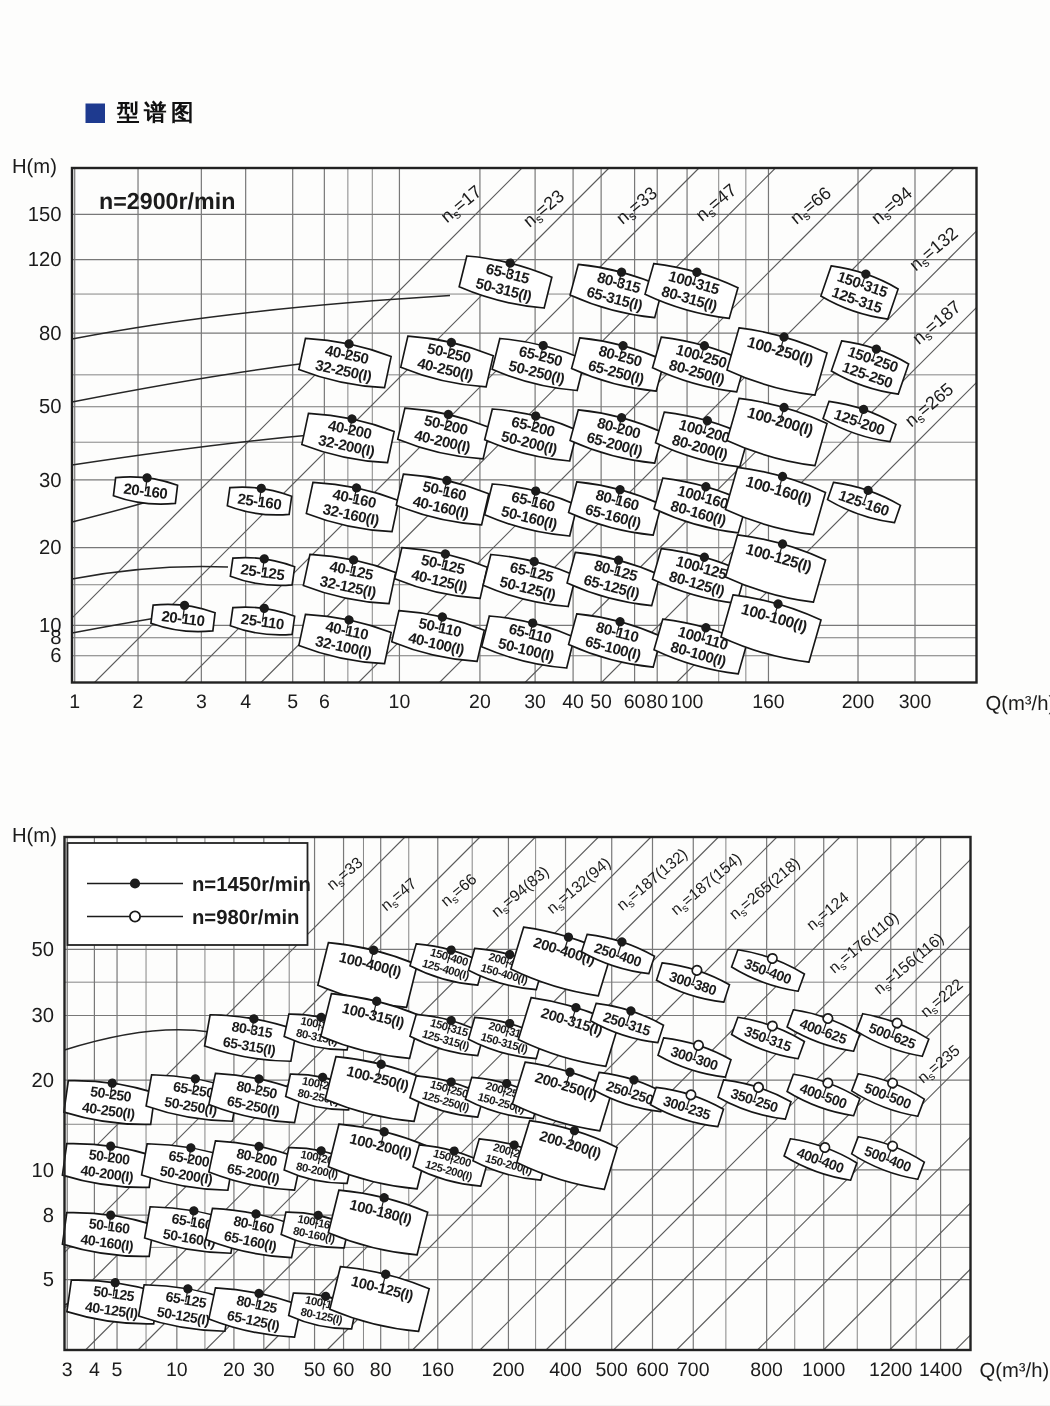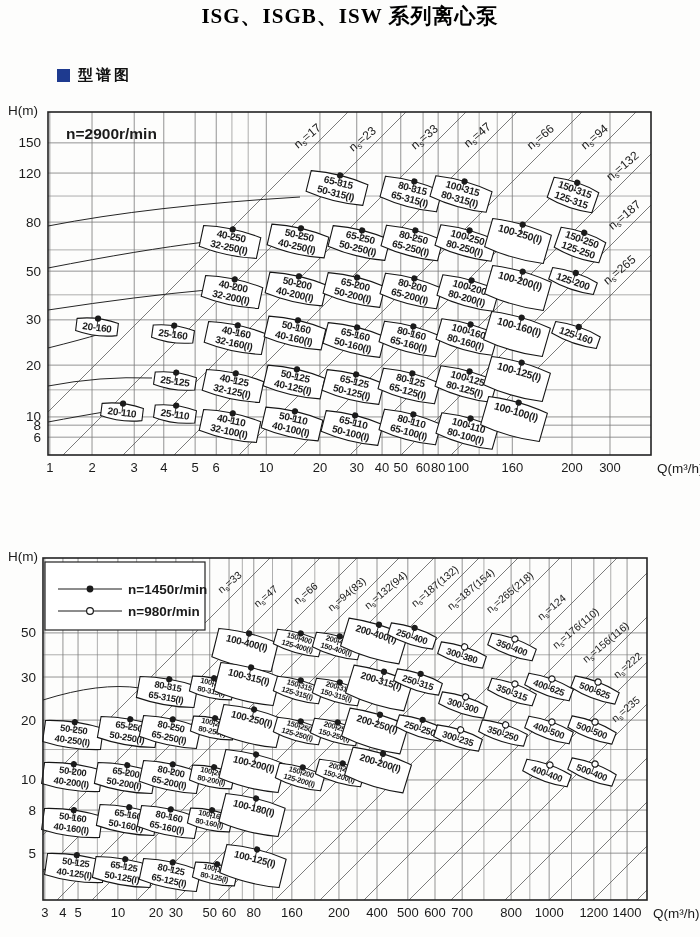--- a/index.html
+++ b/index.html
@@ -23,21 +23,20 @@
     font-size:15px;font-weight:bold;letter-spacing:3px;color:#111;
   }
   svg.chart{position:absolute;left:0;}
   #chart1{top:95px;}
   #chart2{top:540px;}
 </style>
 </head>
 <body>
 
 <div class="page">
-  <h1 class="page-title">ISG、ISGB、ISW 系列离心泵</h1>
   <div class="section-header">
     <span class="section-square"></span>
     <span class="section-label">型谱图</span>
   </div>
   <svg id="chart1" class="chart" width="700" height="405" viewBox="0 95 700 405">
       <defs>
         <clipPath id="clip0">
           <rect x="48" y="112" width="603" height="343"></rect>
         </clipPath>
       </defs>

